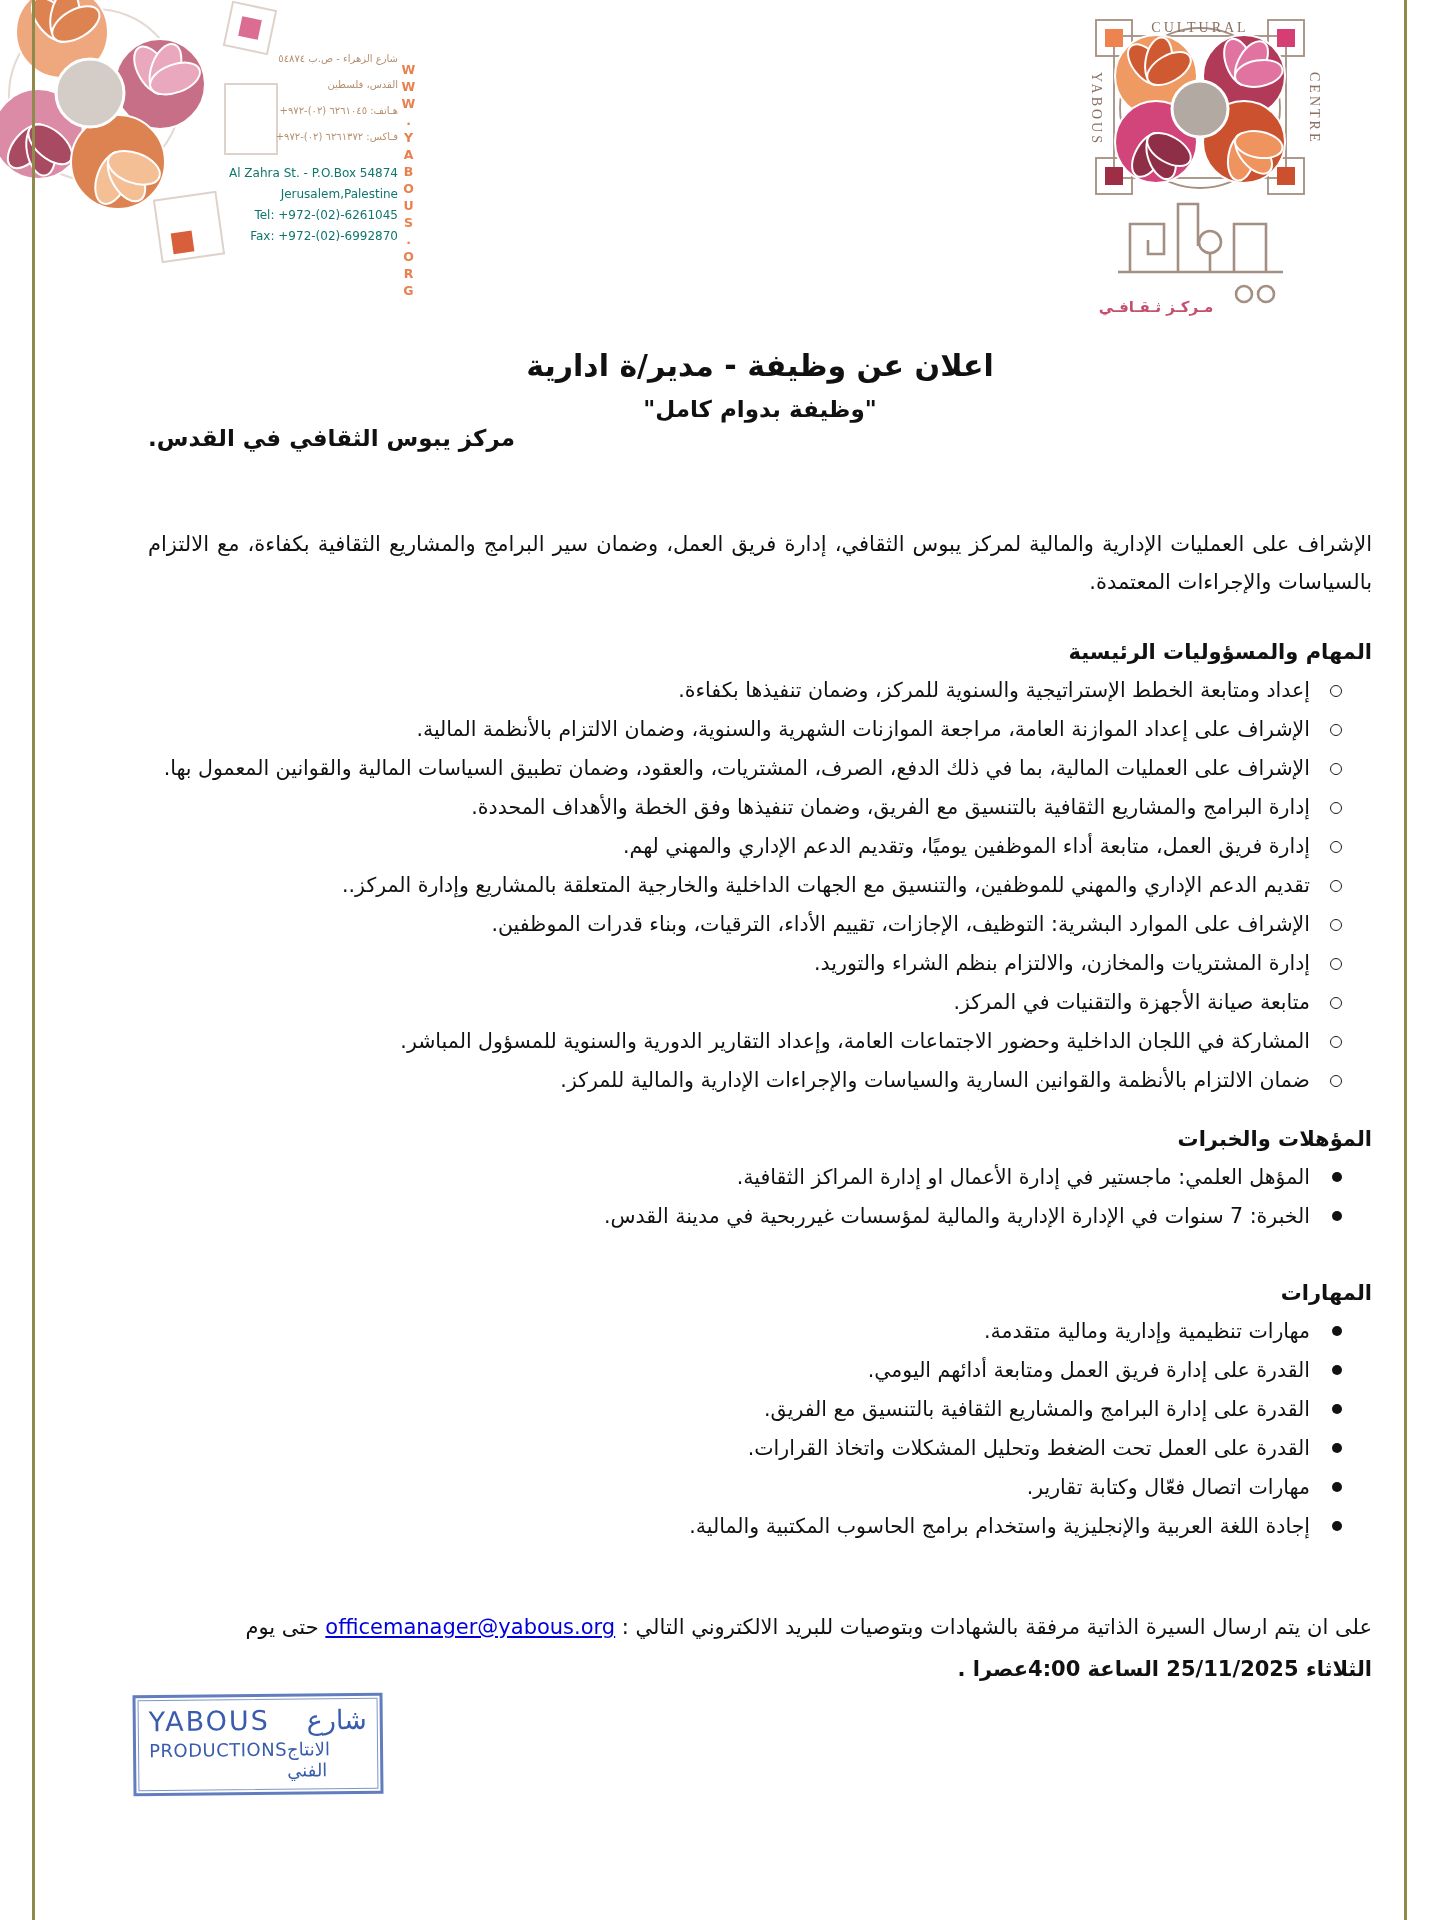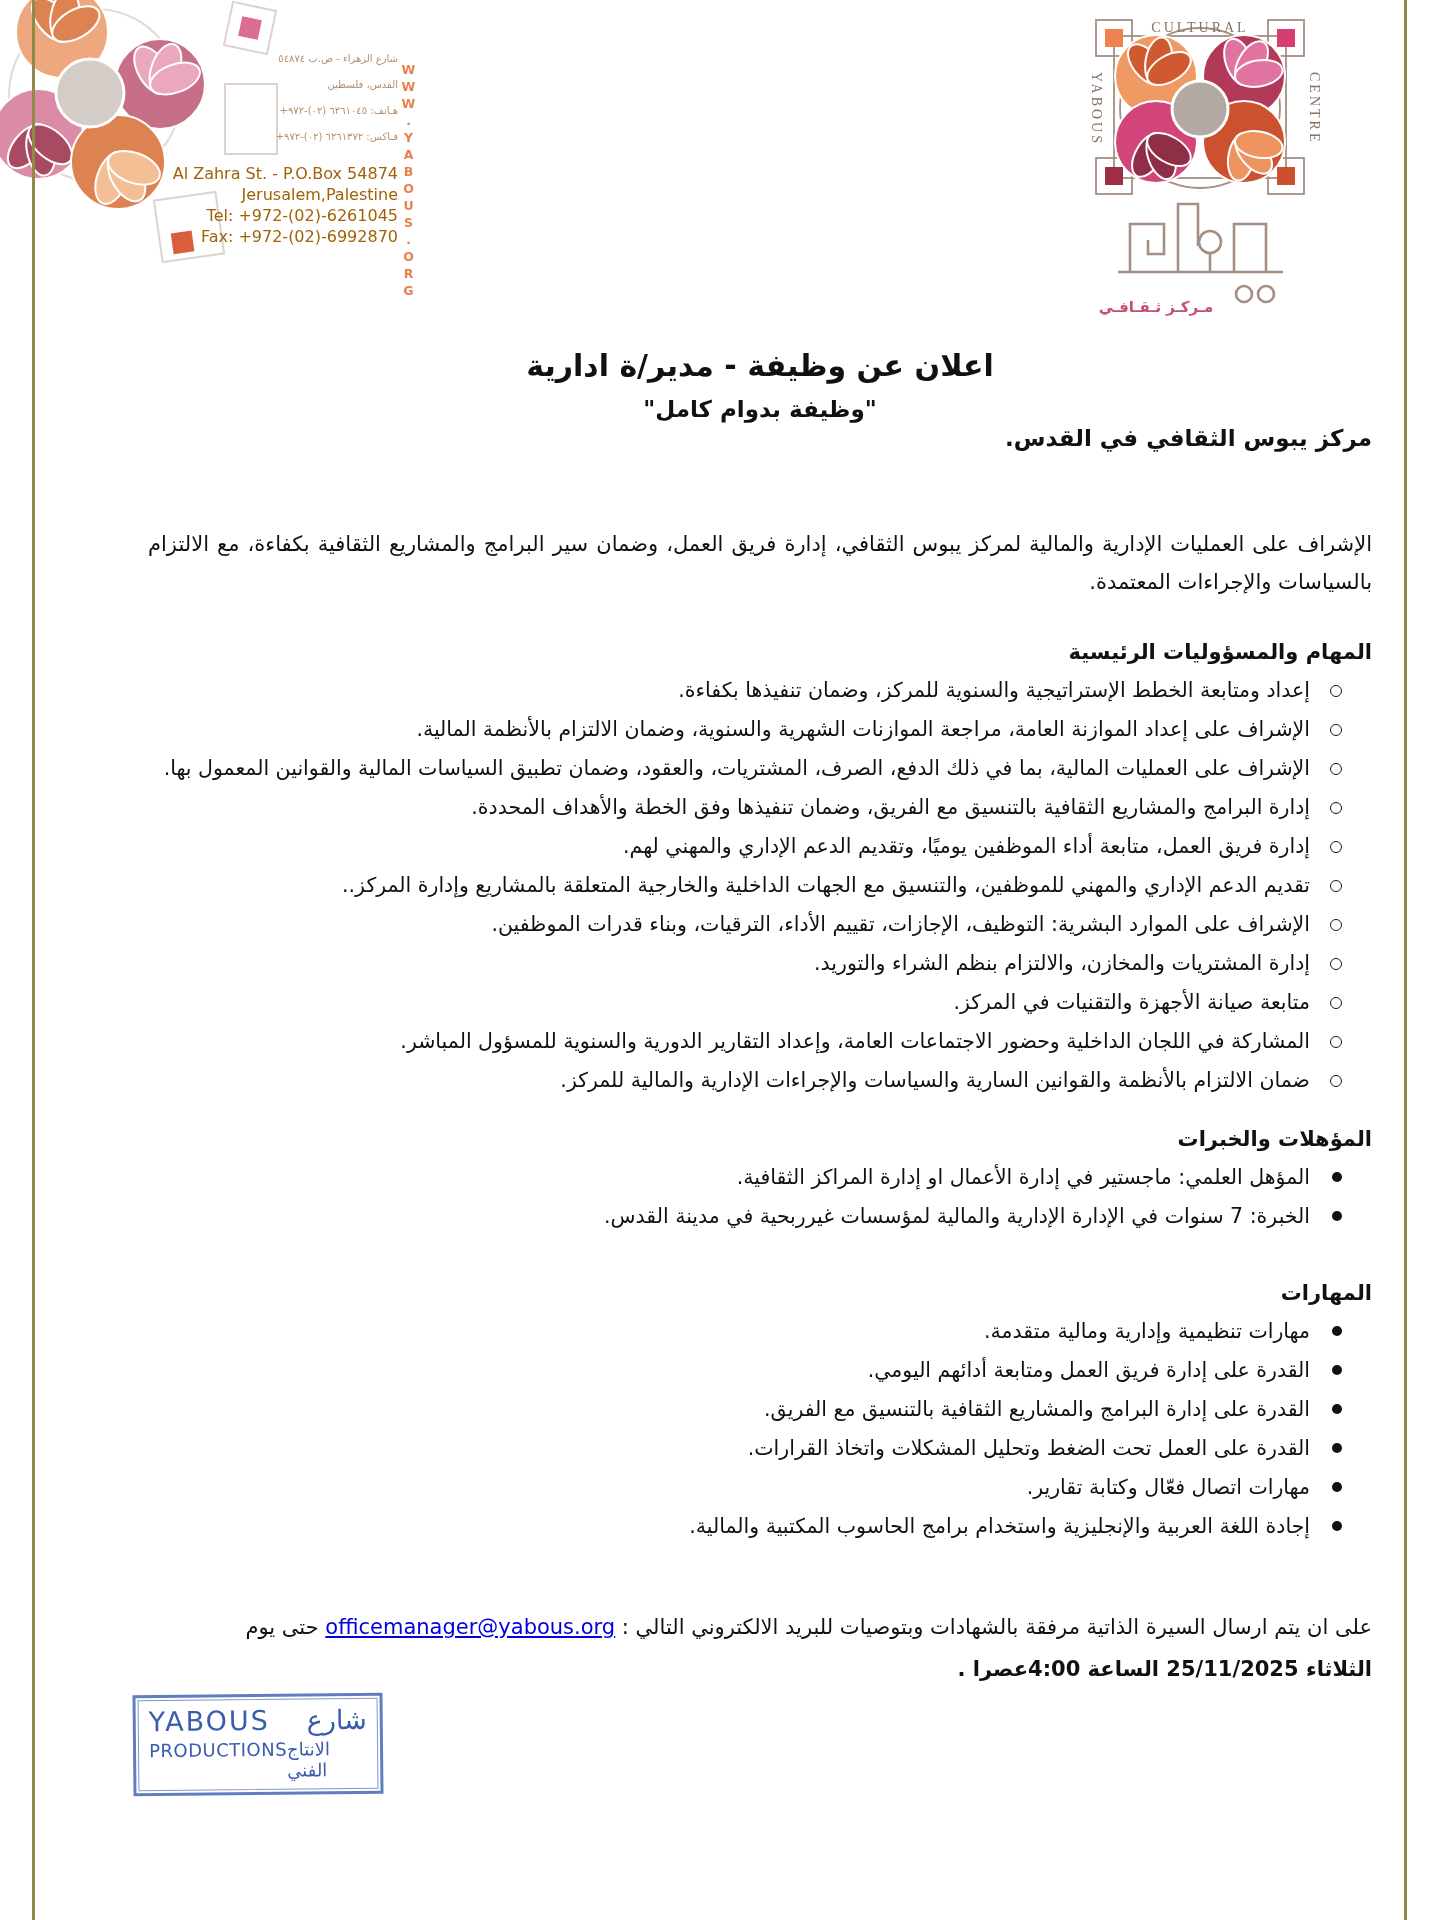--- a/index.html
+++ b/index.html
@@ -9,32 +9,32 @@
 
   
   .vline{position:absolute;top:0;bottom:0;width:3px;background:#8f894b;z-index:6}
   .vl-left{left:32px}
   .vl-right{left:1404px}
 
   
   .logo-left{position:absolute;left:0;top:0;width:300px;height:272px;z-index:2}
   .contact{position:absolute;left:156px;top:46px;width:242px;text-align:right;z-index:3}
   .contact-ar{direction:rtl;font-size:10px;line-height:26px;color:#b5906f}
-  .contact-en{margin-top:13px;font-size:16px;line-height:21px;color:#a16207;font-weight:500}
+  .contact-en{margin-top:13px;font-size:12px;line-height:21px;color:#0f766e;font-weight:500}
   .site-vert{position:absolute;left:401px;top:62px;writing-mode:vertical-rl;text-orientation:upright;
              font-size:12.5px;font-weight:bold;color:#e8814d;letter-spacing:2px;z-index:3}
   .logo-right{position:absolute;left:1078px;top:10px;width:245px;height:312px;z-index:2}
   .lg-word{font-family:"Liberation Serif",serif;fill:#8a7064;font-size:14px;letter-spacing:3px}
   .lg-sub{font-weight:bold;fill:#c4506e;font-size:15px;letter-spacing:2px}
 
   
   .content{position:absolute;top:348px;right:68px;width:1224px;direction:rtl;text-align:right;z-index:3}
   .title{font-size:30px;font-weight:bold;text-align:center}
   .sub1{margin-top:13px;font-size:23px;font-weight:bold;text-align:center}
-  .sub2{margin-top:3px;font-size:23px;font-weight:bold;text-align:right}
+  .sub2{margin-top:3px;font-size:23px;font-weight:bold;text-align:left}
   .intro{margin-top:74px;font-size:21px;line-height:38px;text-align:justify}
   .sec-h{font-weight:bold;font-size:21px;line-height:38px}
   .duties-h{margin-top:32px}
   .quals-h{margin-top:20px}
   .skills-h{margin-top:38px}
   .list{margin:0;padding:0}
   .bullet{font-size:20.5px;line-height:39px;text-indent:30px;text-align:justify}
   .mo{display:inline-block;width:12px;height:12px;border:1.6px solid #1a1a1a;border-radius:50%;
       margin-left:20px;vertical-align:0px;box-sizing:border-box}
   .mf{display:inline-block;width:10px;height:10px;background:#111;border-radius:50%;

